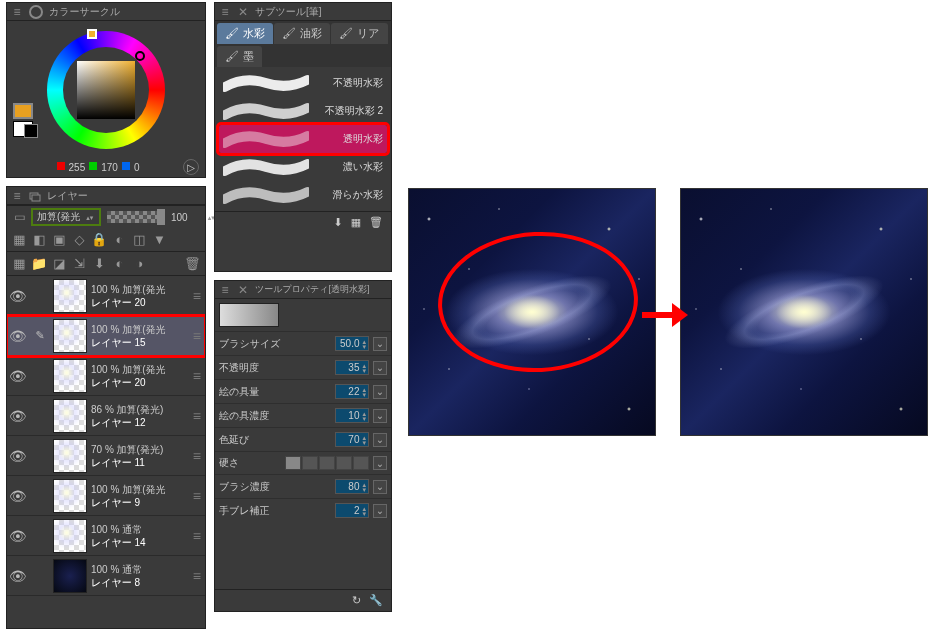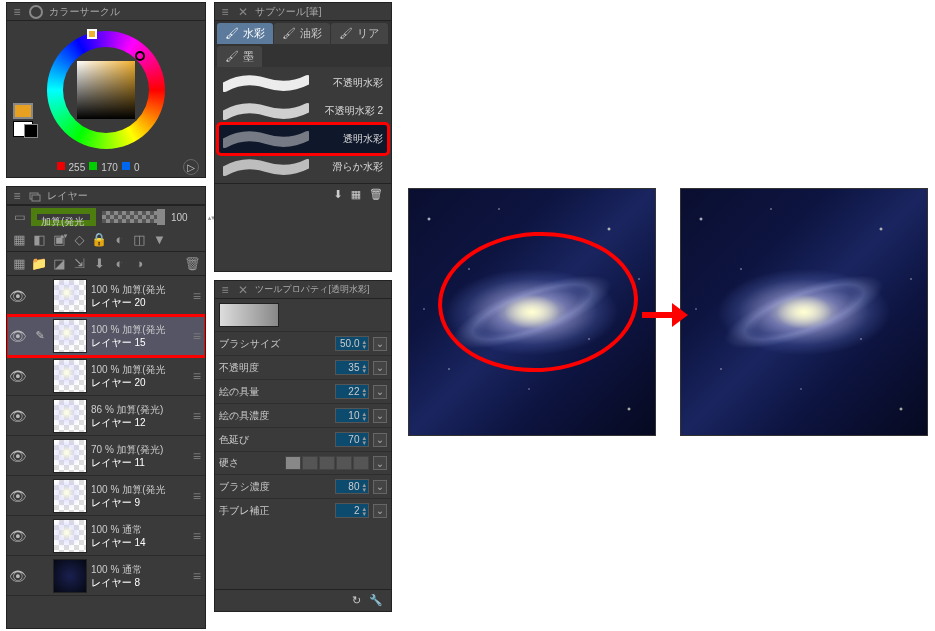--- a/index.html
+++ b/index.html
@@ -137,22 +137,21 @@
   }
   .blend-mode-box {
     border: 1px solid #555;
     padding: 1px 6px 1px 4px;
     font-size: 10px;
     color: #ccc;
     display: inline-flex; align-items: center; gap: 4px;
     height: 18px;
   }
   .red-highlight {
-    border: 6px solid #4d7c0f;
-    flex-direction: column;
+    border: 2px solid #4d7c0f;
   }
   .opacity-slider {
     flex: 1;
     height: 12px;
     background: repeating-conic-gradient(#888 0 25%, #555 0 50%) 0 0/8px 8px;
     margin: 0 4px;
     position: relative;
   }
   .opacity-slider::after {
     content: "";
@@ -279,21 +278,21 @@
   }
   .brush-preview-list { padding: 2px 4px; }
   .brush-row {
     display: flex;
     align-items: center;
     height: 28px;
     gap: 4px;
     padding: 0 4px;
     border-radius: 2px;
   }
-  .brush-row.selected { background: #0f172a; }
+  .brush-row.selected { background: #be185d; }
   .brush-row.red-box { outline: 3px solid #ff0000; }
   .brush-stroke {
     flex: 1;
     height: 18px;
     position: relative;
   }
   .brush-stroke svg { width: 100%; height: 100%; }
   .brush-label {
     font-size: 10px;
     color: #ddd;
@@ -617,20 +616,26 @@
         <div class="brush-label">不透明水彩 2</div>
       </div>
       <div class="brush-row selected red-box">
         <div class="brush-stroke"><svg viewBox="0 0 100 18" preserveAspectRatio="none">
             <path d="M2 13 Q 25 2, 50 9 T 98 6" stroke="rgba(245,245,245,0.45)" stroke-width="10" fill="none" stroke-linecap="round"></path>
           </svg></div>
         <div class="brush-label">透明水彩</div>
       </div>
       <div class="brush-row">
         <div class="brush-stroke"><svg viewBox="0 0 100 18" preserveAspectRatio="none">
+            <path d="M2 13 Q 25 2, 50 9 T 98 6" stroke="rgba(245,245,245,0.9)" stroke-width="10" fill="none" stroke-linecap="round"></path>
+          </svg></div>
+        <div class="brush-label">濃い水彩</div>
+      </div>
+      <div class="brush-row">
+        <div class="brush-stroke"><svg viewBox="0 0 100 18" preserveAspectRatio="none">
             <path d="M2 13 Q 25 2, 50 9 T 98 6" stroke="rgba(245,245,245,0.7)" stroke-width="10" fill="none" stroke-linecap="round"></path>
           </svg></div>
         <div class="brush-label">滑らか水彩</div>
       </div>
     </div>
   <div class="subtool-footer">
     <span>⬇</span>
     <span>▦</span>
     <span>🗑</span>
   </div>

